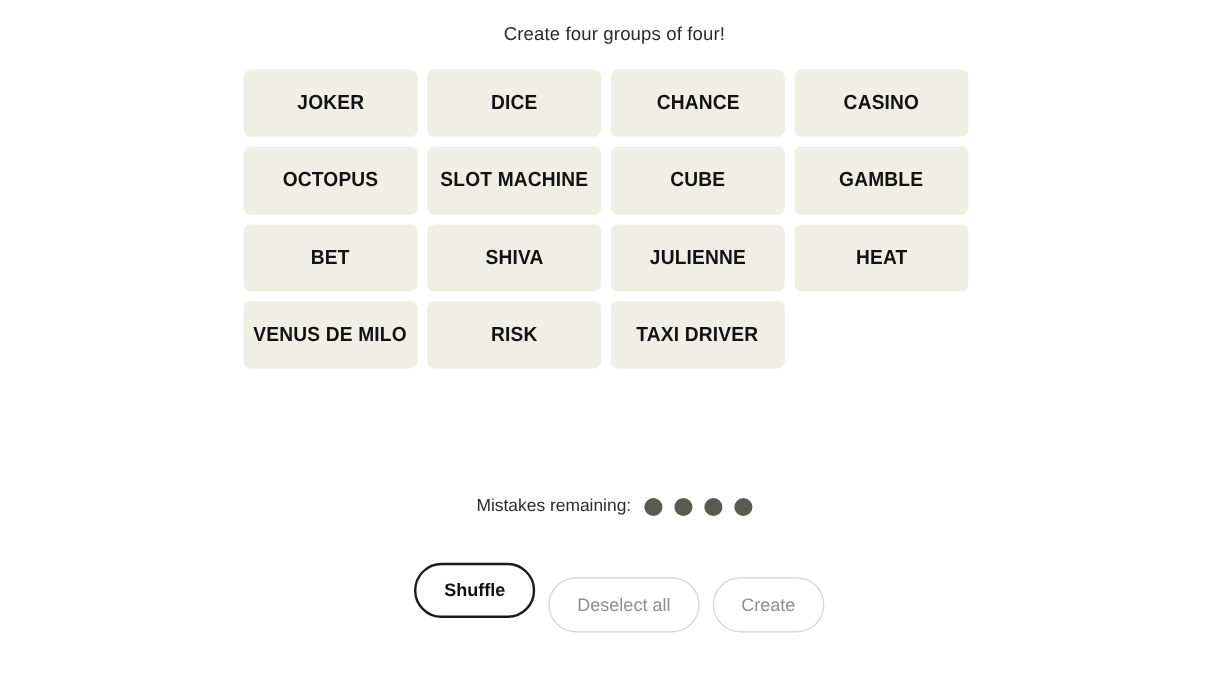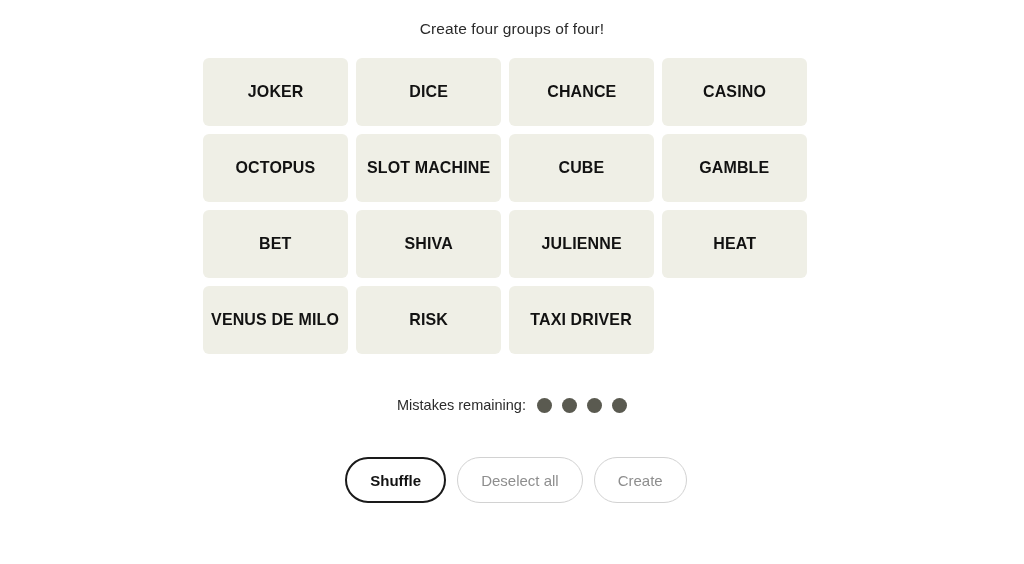--- a/index.html
+++ b/index.html
@@ -35,21 +35,21 @@
     letter-spacing: 0.1px;
     line-height: 20px;
   }
 
   
   .tile-grid {
     position: absolute;
     left: 203px;
     top: 58px;
     width: 604px;
-    height: 296px;
+    height: 249px;
     display: grid;
     grid-template-columns: repeat(4, 1fr);
     grid-template-rows: repeat(4, 1fr);
     column-gap: 8px;
     row-gap: 8px;
   }
 
   .tile {
     background: #efefe6;
     border-radius: 6px;
@@ -70,21 +70,21 @@
     letter-spacing: 0.15px;
     text-align: center;
     line-height: 1.05;
     white-space: nowrap;
     transform: scaleX(0.94);
   }
 
   
   .mistakes-row {
     position: absolute;
-    top: 394px;
+    top: 411px;
     left: 0;
     width: 1024px;
     height: 22px;
     display: flex;
     align-items: center;
     justify-content: center;
     gap: 10px;
   }
   .mistakes-label {
     font-size: 14.5px;
@@ -135,20 +135,21 @@
     border: 2px solid #1a1a1a;
     color: #121212;
     font-weight: 700;
   }
 
   .action-btn.disabled {
     border: 1px solid #d2d2d2;
     color: #8e8e8e;
     font-weight: 400;
     cursor: default;
+    margin-top: 24px;
   }
 </style>
 </head>
 <body>
 
 <div id="app">
 
   <div class="puzzle-title">Create four groups of four!</div>
 
   <div class="tile-grid">

